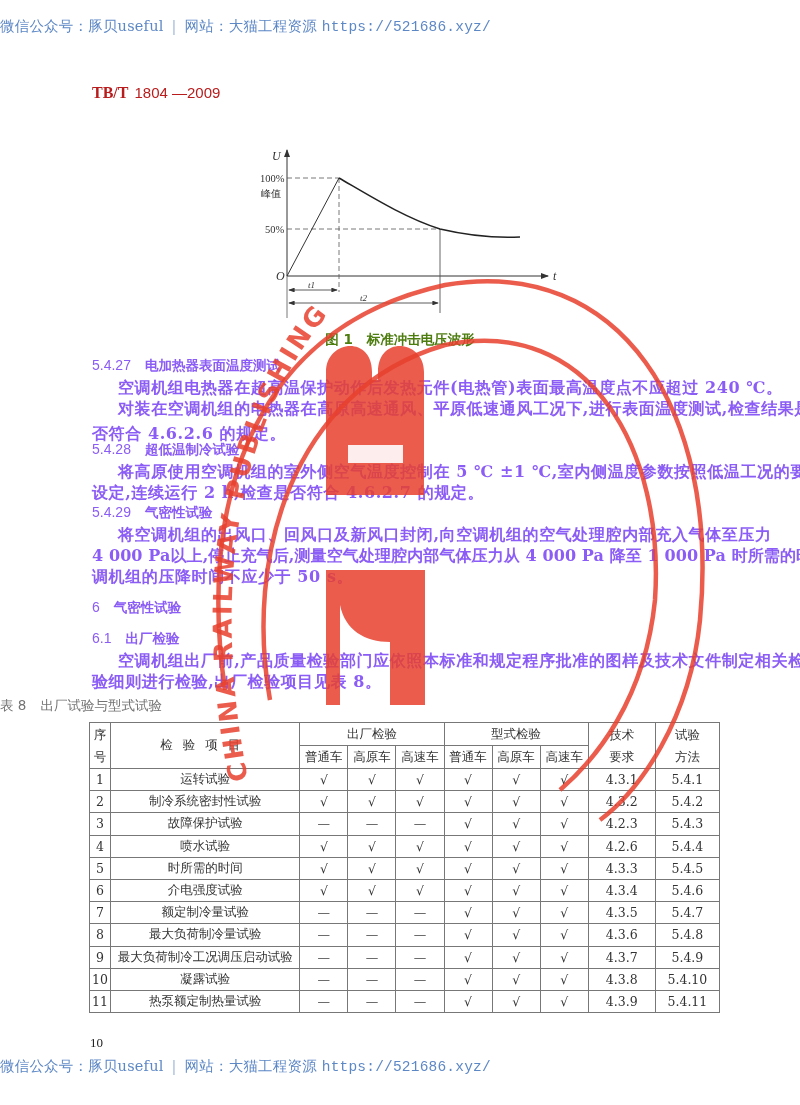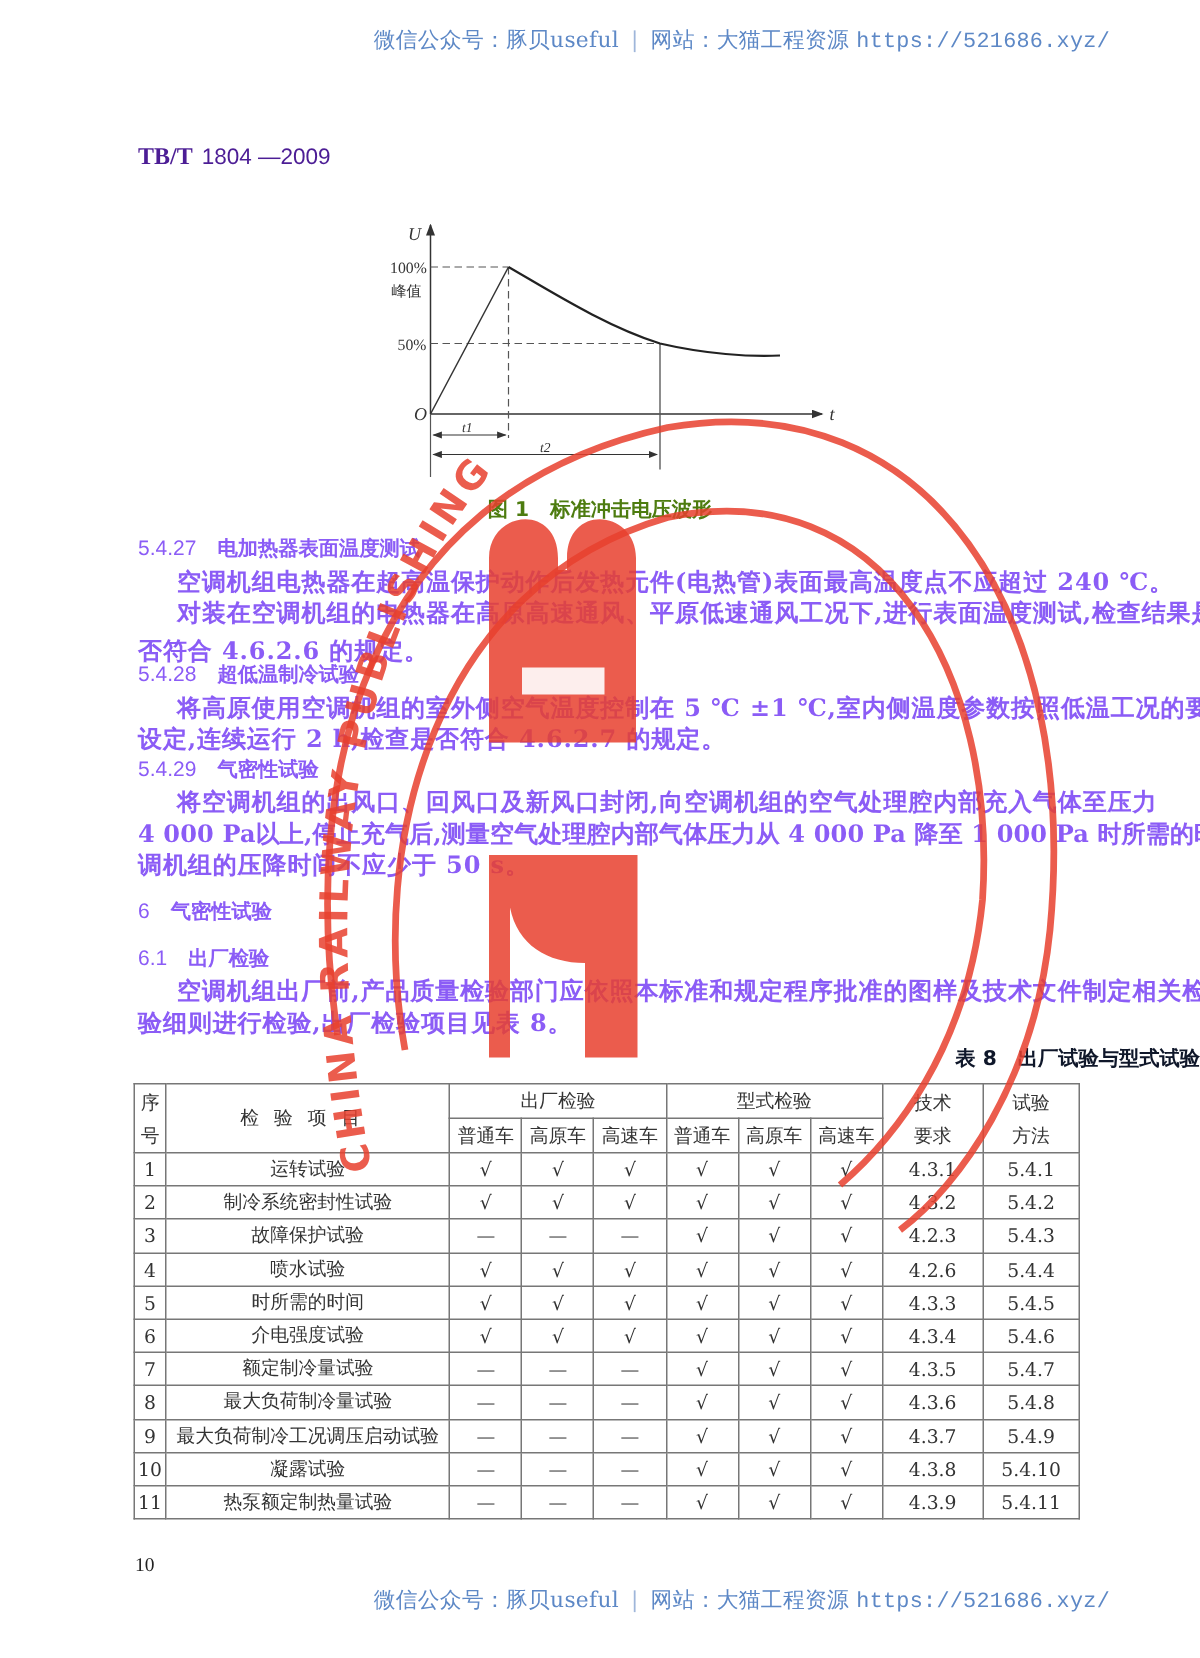--- a/index.html
+++ b/index.html
@@ -2,32 +2,32 @@
 <html><head>
 <meta charset="utf-8">
 <style>
   html, body { margin: 0; padding: 0; background: #ffffff; }
   body {
     width: 800px; height: 1105px; position: relative; overflow: hidden;
     font-family: "DejaVu Serif", "Liberation Serif", serif;
     color: #1e1e1e;
   }
   .wm {
-    position: absolute; left: 0; width: 740px; text-align: right;
+    position: absolute; left: 0; width: 740px; text-align: left;
     color: #5d88c6; font-size: 14.5px; letter-spacing: 0.2px;
     font-family: "DejaVu Serif", serif;
   }
   .wm .mono { font-family: "Liberation Mono", "DejaVu Sans Mono", monospace; }
   .wm .sep { color: #9fb6da; margin: 0 8px; }
   #wm-top { top: 17px; }
   #wm-bottom { top: 1057px; }
 
   .std-header {
-    position: absolute; left: 92px; top: 96px; font-size: 15px;
-    font-family: "Liberation Sans", sans-serif; color: #4c1d95;
+    position: absolute; left: 92px; top: 84px; font-size: 15px;
+    font-family: "Liberation Sans", sans-serif; color: #b91c1c;
   }
   .std-header .code { font-family: "Liberation Serif", serif; font-weight: bold; font-size: 16px; margin-right: 6px; }
 
   #figure { position: absolute; left: 0; top: 0; width: 800px; height: 360px; }
 
   .fig-caption {
     position: absolute; left: 0; width: 800px; top: 331px; text-align: center;
     font-family: "DejaVu Sans", sans-serif; font-size: 13.5px; font-weight: bold; color: #4d7c0f;
   }
   .fig-caption span + span { margin-left: 14px; }
@@ -38,22 +38,22 @@
     font-weight: bold;
   }
   .line.indent { left: 118px; }
   .heading {
     position: absolute; left: 92px; font-family: "DejaVu Sans", sans-serif;
     font-size: 13.5px; font-weight: bold; color: #8b5cf6; white-space: nowrap;
   }
   .heading .num { font-weight: normal; font-family: "Liberation Sans", sans-serif; margin-right: 14px; font-size: 14px; }
 
   .table-caption {
-    position: absolute; left: 0; width: 800px; top: 697px; text-align: right;
-    font-family: "DejaVu Sans", sans-serif; font-size: 13.5px; font-weight: bold; color: #0f172a;
+    position: absolute; left: 0; width: 800px; top: 697px; text-align: left;
+    font-family: "DejaVu Sans", sans-serif; font-size: 13.5px; font-weight: normal; color: #737373;
   }
   .table-caption span + span { margin-left: 14px; }
 
   table.t8 {
     position: absolute; left: 89px; top: 722px; width: 631px;
     border-collapse: collapse; font-size: 12.5px; color: #333;
     border-top: 1.5px solid #555; border-bottom: 1.5px solid #555;
   }
   table.t8 td, table.t8 th {
     border: 1px solid #777; text-align: center; padding: 0; font-weight: normal;

